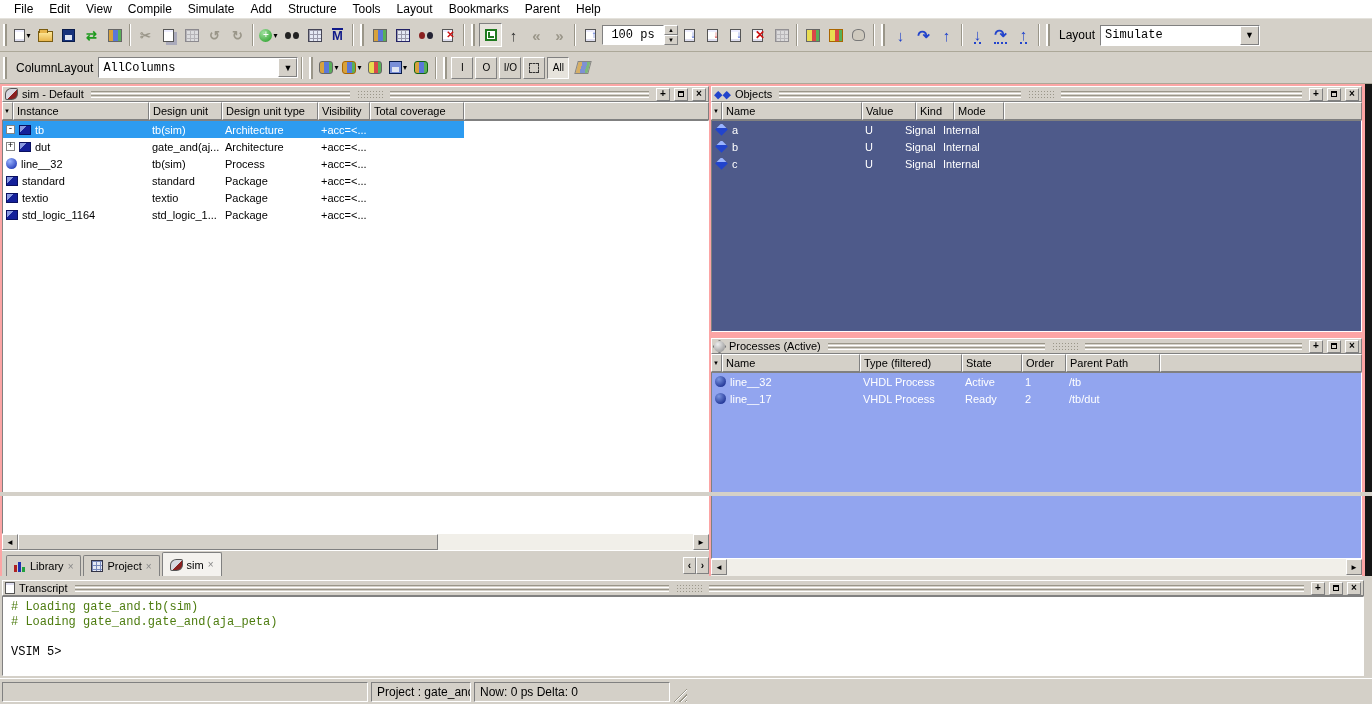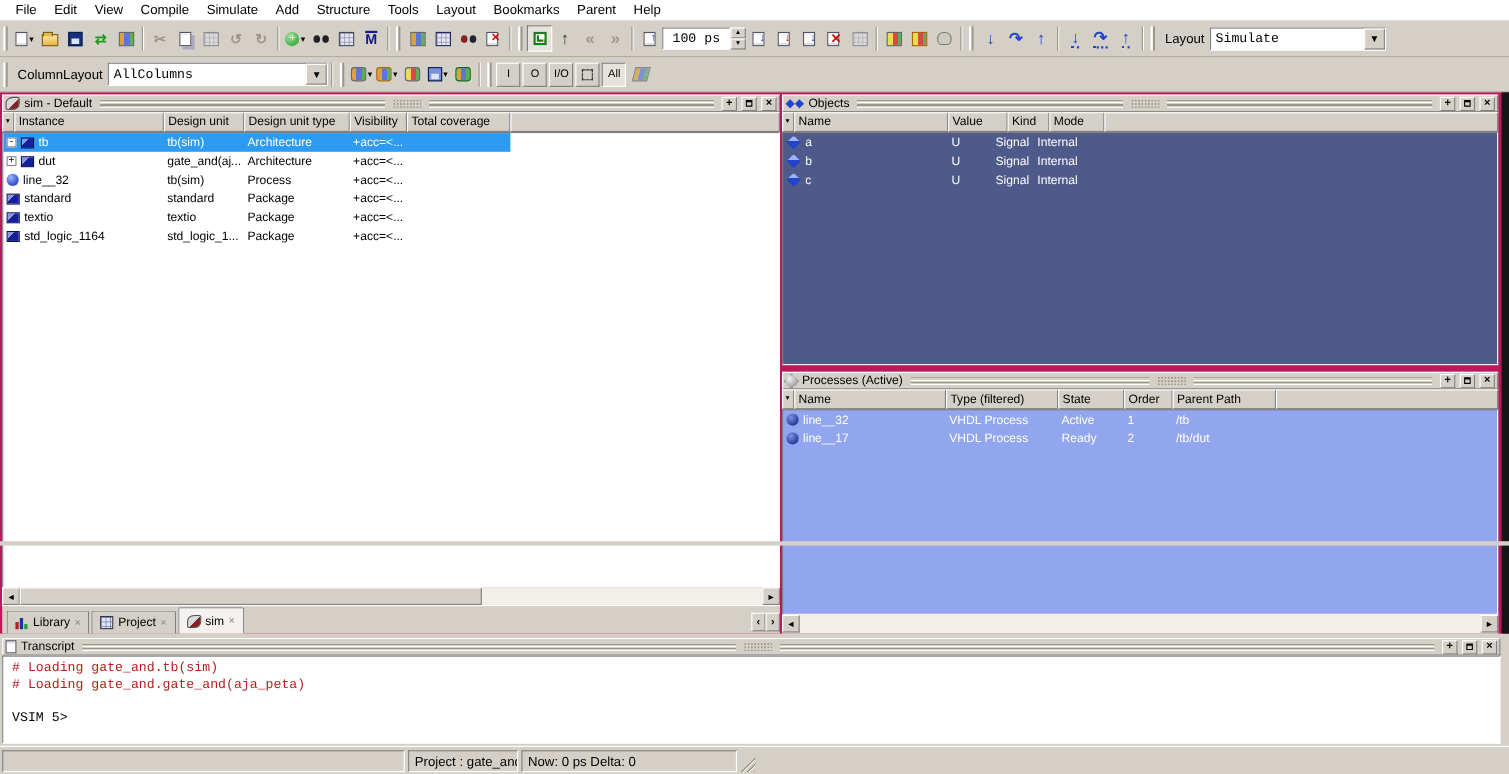--- a/index.html
+++ b/index.html
@@ -48,21 +48,21 @@
 
   .combo { display:flex; align-items:center; height:21px; background:#fff; border:1px solid; border-color:#808080 #fff #fff #808080; }
   .combo .val { padding:0 4px; font-family:"Liberation Mono",monospace; font-size:12px; flex:1; }
   .combo .drop { width:19px; height:19px; background:#d4d0c8; border:1px solid; border-color:#fff #808080 #808080 #fff; display:flex; align-items:center; justify-content:center; font-size:9px; }
   .lbl { font-size:12px; margin:0 5px; }
 
   .toggle { width:22px; height:22px; background:#d4d0c8; border:1px solid; border-color:#fff #808080 #808080 #fff; display:flex; align-items:center; justify-content:center; font-size:10px; margin-right:2px; }
   .dashedbox { width:10px; height:10px; border:1px dashed #333; }
 
   
-  .main { position:relative; height:492px; background:#be185d;padding-left:20px; }
+  .main { position:relative; height:492px; background:#fca5a5;padding-left:20px; }
   .right-edge { position:absolute; right:0; top:0; width:7px; height:492px; background:#151515; }
 
   .phdr { height:16px; display:flex; align-items:center; background:#d4d0c8; padding:0 2px; gap:4px; border:1px solid; border-color:#fff #808080 #808080 #fff; }
   .phdr .title { font-size:11px; white-space:nowrap; }
   .etch { flex:1; height:7px; background:repeating-linear-gradient(to bottom,#9a9689 0 1px,#d4d0c8 1px 2px,#fff 2px 3px,#d4d0c8 3px 4px); margin:0 3px; }
   .gripdots { width:26px; height:8px; background:radial-gradient(#9a9689 1px, transparent 1px); background-size:3px 3px; }
   .wbtn { width:14px; height:13px; background:#d4d0c8; border:1px solid; border-color:#fff #808080 #808080 #fff; display:flex; align-items:center; justify-content:center; font-size:10px; font-weight:bold; line-height:1; }
   .wbtn .sq { width:6px; height:6px; border:1px solid #000; border-top-width:2px; }
 
   .colhdr { height:18px; display:flex; background:#d4d0c8; }
@@ -112,21 +112,21 @@
   .o-name { width:150px; display:flex; align-items:center; } .o-val { width:40px; } .o-kind { width:38px; } .o-mode { width:50px; }
   .p-name { width:148px; display:flex; align-items:center; } .p-type { width:102px; } .p-state { width:60px; } .p-order { width:44px; } .p-par { width:94px; }
   .p-name .ico-proc { background:radial-gradient(circle at 35% 30%,#7a94e0,#081a80); }
 
   .hdr-ico-obj { color:#2244cc; font-size:11px; line-height:1; }
   .hdr-ico-doc { width:10px; height:12px; background:#fff; border:1px solid #555; box-shadow:inset 0 2px 0 #dde; }
 
   
   .transcript { position:absolute; left:2px; top:580px; width:1362px; height:96px; display:flex; flex-direction:column; }
   .tr-body { flex:1; background:#fff; border:1px solid; border-color:#808080 #fff #fff #808080; font-family:"Liberation Mono","DejaVu Sans Mono",monospace; font-size:12px; padding:3px 2px 0 8px; line-height:15px; }
-  .t-blue { color:#b91c1c; }
+  .t-blue { color:#4d7c0f; }
   .t-black { color:#000; margin-top:15px; }
 
   
   .statusbar { position:absolute; left:0; top:678px; width:1372px; height:26px; background:#d4d0c8; display:flex; align-items:center; padding:2px 2px; gap:3px; border-top:1px solid #fff; }
   .sfield { height:20px; border:1px solid; border-color:#808080 #fff #fff #808080; display:flex; align-items:center; padding:0 5px; font-size:12px; white-space:nowrap; overflow:hidden; }
   .sf1 { width:366px; } .sf2 { width:100px; } .sf3 { width:196px; } .sf4 { flex:1; }
   .grip { width:14px; height:14px; align-self:flex-end; background:repeating-linear-gradient(135deg,transparent 0 2px,#9a9689 2px 3px,#fff 3px 4px); clip-path:polygon(100% 0,100% 100%,0 100%); }
 
   .gap { position:absolute; left:0; top:492px; width:1372px; height:4px; background:#d4d0c8; }
 </style>

